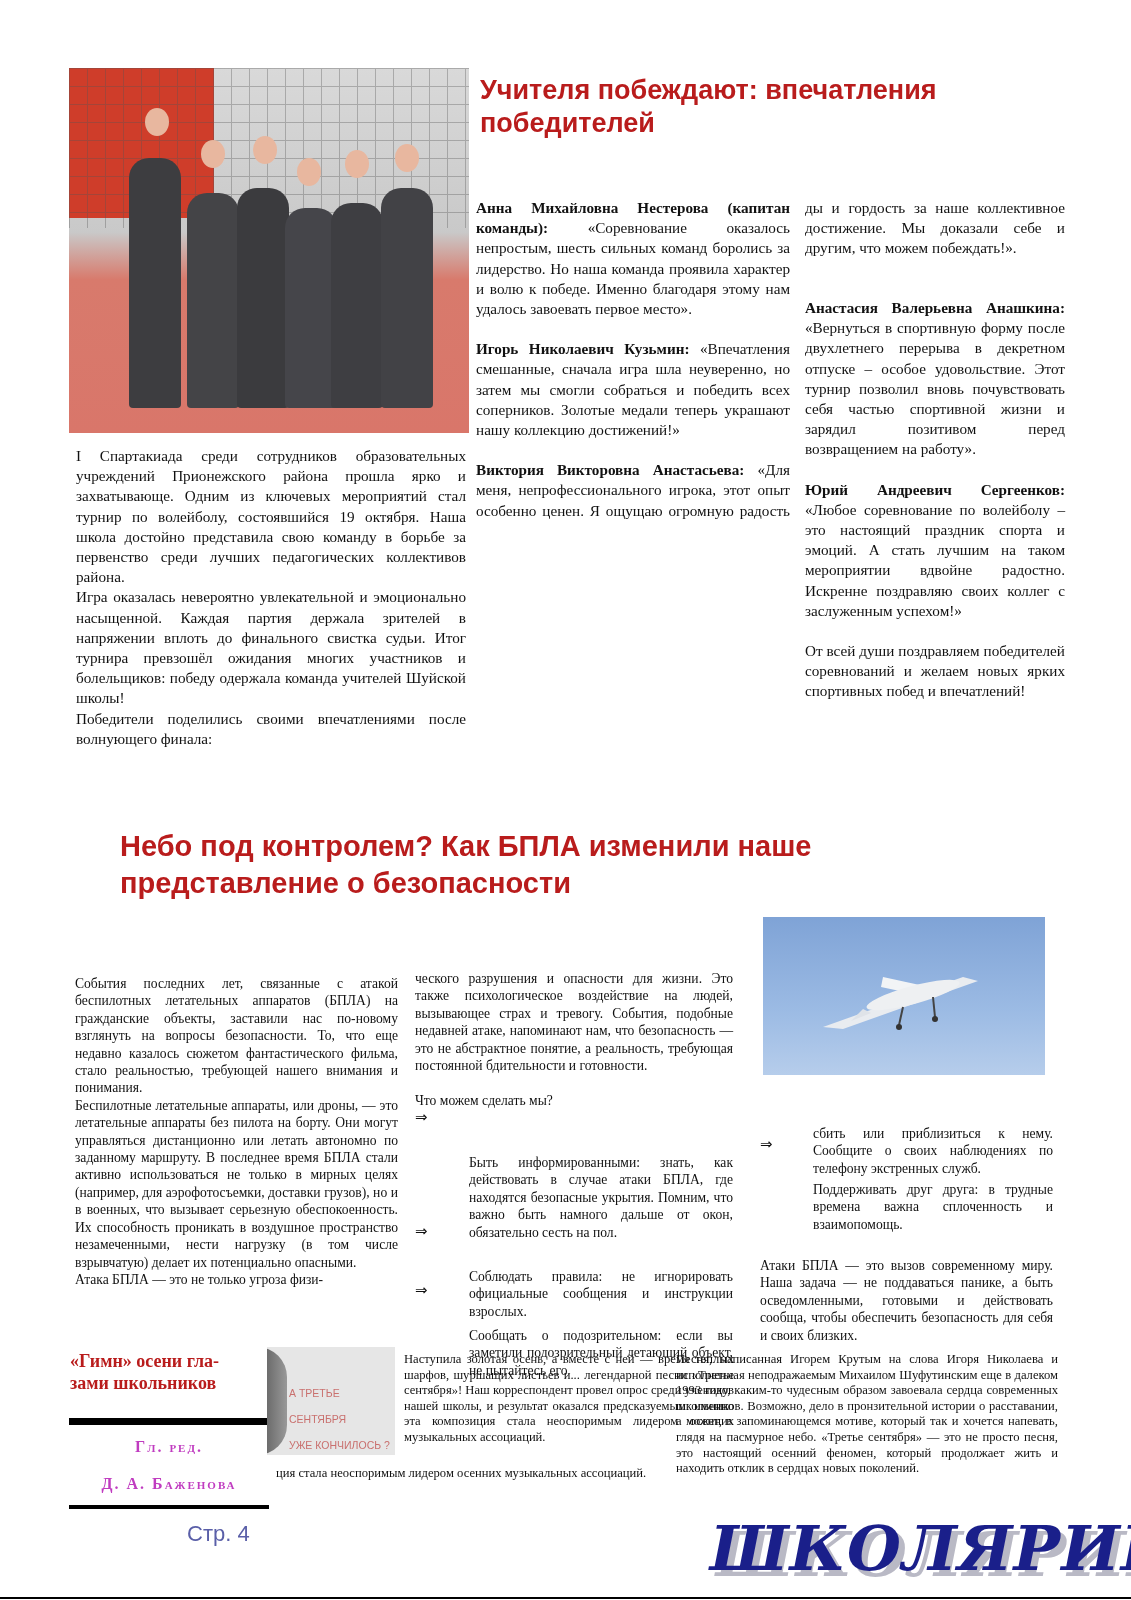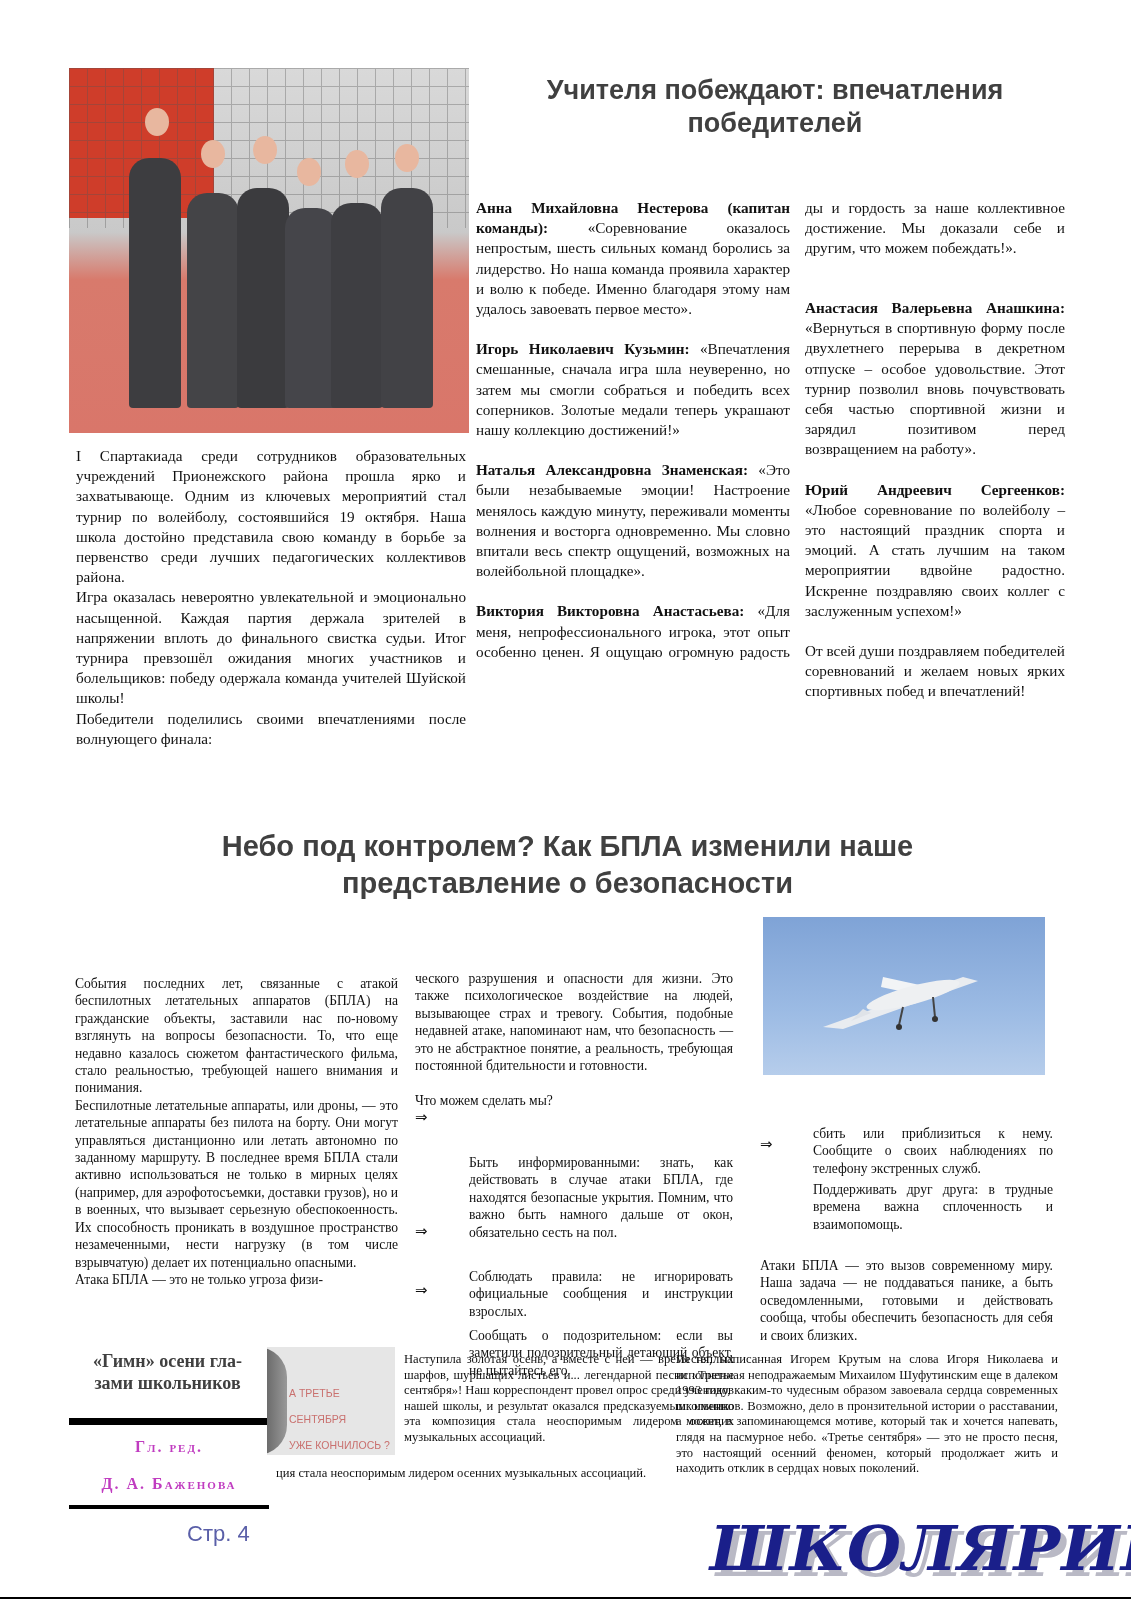--- a/index.html
+++ b/index.html
@@ -2,21 +2,21 @@
 <html><head>
 <meta charset="utf-8">
 <style>
   html, body { margin: 0; padding: 0; }
   body { width: 1131px; height: 1600px; background: #ffffff; position: relative; overflow: hidden;
          font-family: "Liberation Serif", serif; color: #111; }
   .abs { position: absolute; }
   .serif { font-family: "Liberation Serif", serif; font-size: 15.2px; line-height: 20.2px; text-align: justify; }
   .serif-s { font-family: "Liberation Serif", serif; font-size: 13.6px; line-height: 17.4px; text-align: justify; margin-top: 46px; }
   .serif-xs { font-family: "Liberation Serif", serif; font-size: 12.6px; line-height: 15.6px; text-align: justify; }
-  .head { font-family: "Liberation Sans", sans-serif; font-weight: bold; color: #404040; text-align: center; }
+  .head { font-family: "Liberation Sans", sans-serif; font-weight: bold; color: #b91c1c; }
   p { margin: 0; }
   .gap { margin-top: 20px; }
   b { font-weight: bold; }
 
   
   .photo1 { left: 69px; top: 68px; width: 400px; height: 365px; overflow: hidden;
             background: linear-gradient(180deg, #d9d9d9 0%, #c9c9c9 45%, #d87a6c 58%, #d9766a 100%); }
   .wall-red { position:absolute; left:0; top:0; width:145px; height:150px; background:#cf3d2a; }
   .net { position:absolute; left:0; top:0; right:0; height:160px;
          background-image: linear-gradient(#555 1px, transparent 1px), linear-gradient(90deg, #555 1px, transparent 1px);
@@ -68,21 +68,20 @@
 
 <div class="abs serif" style="left:76px;top:446px;width:390px;">
   <p>I Спартакиада среди сотрудников образовательных учреждений Прионежского района прошла ярко и захватывающе. Одним из ключевых мероприятий стал турнир по волейболу, состоявшийся 19 октября. Наша школа достойно представила свою команду в борьбе за первенство среди лучших педагогических коллективов района.</p>
   <p>Игра оказалась невероятно увлекательной и эмоционально насыщенной. Каждая партия держала зрителей в напряжении вплоть до финального свистка судьи. Итог турнира превзошёл ожидания многих участников и болельщиков: победу одержала команда учителей Шуйской школы!</p>
   <p>Победители поделились своими впечатлениями после волнующего финала:</p>
 </div>
 
 <div class="abs serif" style="left:476px;top:198px;width:314px;">
   <p><b>Анна Михайловна Нестерова (капитан команды):</b> <span>«Соревнование оказалось непростым, шесть сильных команд боролись за лидерство. Но наша команда проявила характер и волю к победе. Именно благодаря этому нам удалось завоевать первое место».</span></p>
   <p class="gap"><b>Игорь Николаевич Кузьмин:</b> <span>«Впечатления смешанные, сначала игра шла неуверенно, но затем мы смогли собраться и победить всех соперников. Золотые медали теперь украшают нашу коллекцию достижений!»</span></p>
-  <p class="gap"><b>Наталья Александровна Знаменская:</b> <span>«Это были незабываемые эмоции! Настроение менялось каждую минуту, переживали моменты волнения и восторга одновременно. Мы словно впитали весь спектр ощущений, возможных на волейбольной площадке».</span></p>
   <p class="gap" style="height:60px;overflow:hidden;"><b>Виктория Викторовна Анастасьева:</b> <span>«Для меня, непрофессионального игрока, этот опыт особенно ценен. Я ощущаю огромную радость от победы и гордость за наше коллективное достижение. Мы доказали себе и другим, что можем побеждать!».</span></p>
 </div>
 
 <div class="abs serif" style="left:805px;top:198px;width:260px;">
   <p style="height:80px;">ды и гордость за наше коллективное достижение. Мы доказали себе и другим, что можем побеждать!».</p>
   <p class="gap"><b>Анастасия Валерьевна Анашкина:</b> <span>«Вернуться в спортивную форму после двухлетнего перерыва в декретном отпуске – особое удовольствие. Этот турнир позволил вновь почувствовать себя частью спортивной жизни и зарядил позитивом перед возвращением на работу».</span></p>
   <p class="gap"><b>Юрий Андреевич Сергеенков:</b> <span>«Любое соревнование по волейболу – это настоящий праздник спорта и эмоций. А стать лучшим на таком мероприятии вдвойне радостно. Искренне поздравляю своих коллег с заслуженным успехом!»</span></p>
   <p class="gap">От всей души поздравляем победителей соревнований и желаем новых ярких спортивных побед и впечатлений!</p>
 </div>
 

